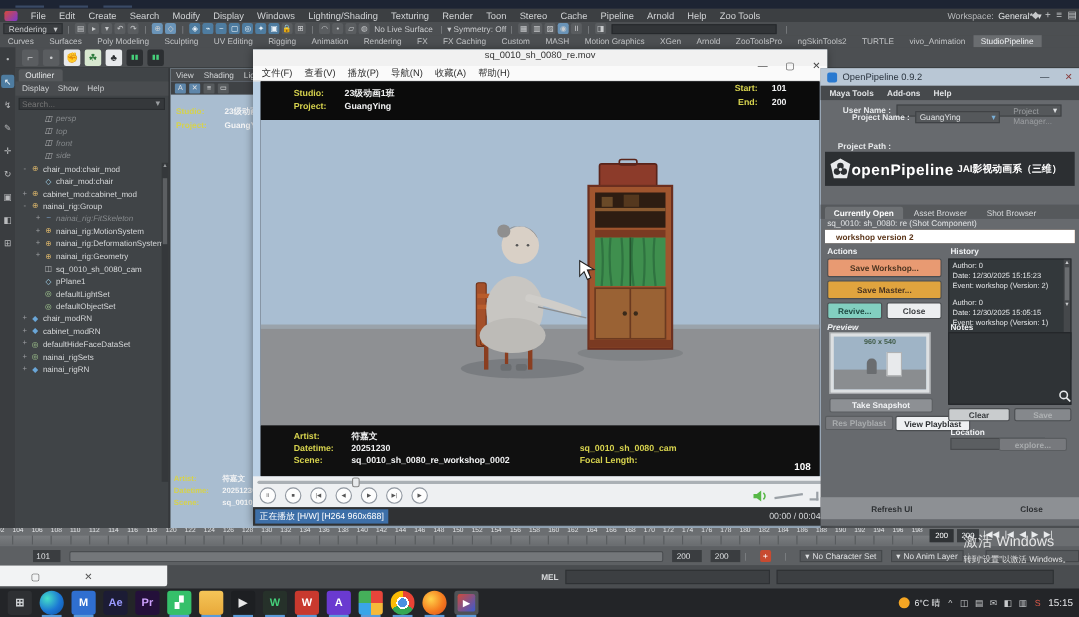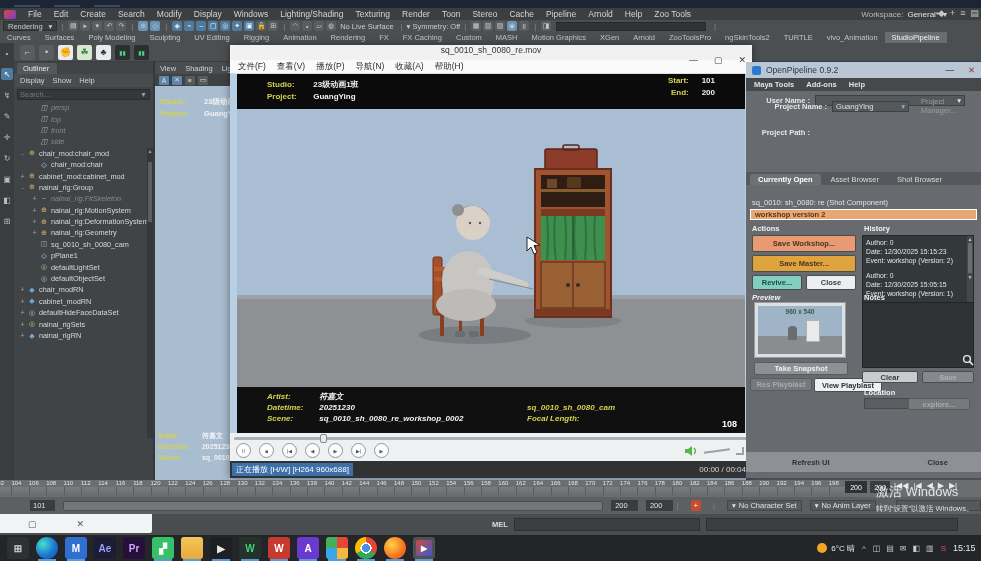--- a/index.html
+++ b/index.html
@@ -79,21 +79,21 @@
   
   #player { left:230px; top:45px; width:522px; height:433px; background:#b9cfe4; box-shadow:0 0 8px rgba(0,0,0,.45); }
   #player-title { height:15px; background:#f1f1f1; display:flex; align-items:center; padding:0 6px; color:#333; font-size:8.5px;flex-direction:column; }
   #player-title .ficon { width:9px; height:9px; background:linear-gradient(#6ab0e8,#2a70b8); border-radius:1px; margin-right:5px; }
   #player-title .winbtns { margin-left:auto; display:flex; gap:16px; color:#444; font-size:9px; }
   #player-menus { height:14px; background:#fafafa; display:flex; gap:11px; align-items:center; padding-left:8px; color:#2e2e2e; font-size:8.5px; border-bottom:1px solid #ddd; }
   #video { position:absolute; left:7px; top:29px; width:508px; height:359px; background:#0d0d0d; }
   #vid-header { height:35px; background:#0b0b0b; position:relative; font-size:8px; font-weight:bold; }
   #vid-header .col { position:absolute; line-height:12px; white-space:nowrap; }
   #vid-footer { position:absolute; left:0; top:313px; width:508px; height:46px; background:#101010; font-size:8px; font-weight:bold; }
-  #vid-footer .col { position:absolute; line-height:11px; white-space:nowrap;font-style:italic; }
+  #vid-footer .col { position:absolute; line-height:11px; white-space:nowrap; }
   .vlab { color:#d6d24e; display:inline-block; }
   .vval { color:#f0f1f2; }
   #frame-num { position:absolute; right:8px; bottom:4px; color:#fff; font-size:9px; }
   #vid-image { position:absolute; left:0; top:35px; width:508px; height:278px; }
   
   #pl-controls { position:absolute; left:0; top:388px; width:522px; height:28px; background:#eef0f2; }
   #pl-slider { position:absolute; left:4px; top:4px; width:514px; height:3px; background:#aab0b5; border-radius:2px; }
   #pl-slider .handle { position:absolute; left:86px; top:-3px; width:7px; height:9px; background:#e8eaec; border:1px solid #888; border-radius:2px; }
   #pl-buttons { position:absolute; left:6px; top:10px; display:flex; gap:8px; }
   .pbtn { width:15px; height:15px; border-radius:50%; border:1px solid #9097a0; background:#fdfdfd; color:#555; font-size:5px; display:flex; align-items:center; justify-content:center; }
@@ -111,26 +111,26 @@
   #pp-title .winbtns { margin-left:auto; display:flex; gap:14px; }
   #pp-title .x { color:#8a3a3a; }
   #pp-menus { height:13px; background:#46494c; display:flex; gap:12px; align-items:center; padding-left:8px; color:#e0e2e4; font-weight:bold; }
   .pp-row { position:absolute; left:0; width:235px; display:flex; align-items:center; }
   .pp-label { color:#e6e8ea; font-weight:bold; text-align:right; }
   .pp-drop { background:#55585b; border:1px solid #3e4144; height:11px; display:flex; align-items:center; justify-content:space-between; color:#dfe1e3; padding:0 3px; }
   .pp-ghost { color:#9a9da0; }
   #pp-logo { position:absolute; left:4px; top:76px; width:227px; height:31px; background:#2c2f32; display:flex; align-items:center; padding:0 4px; }
   #pp-logo .lg-text { color:#fff; font-size:14px; font-weight:bold; letter-spacing:.5px; }
   #pp-logo .lg-cn { color:#fff; font-size:9px; font-weight:bold; margin-left:3px; white-space:nowrap; }
-  #pp-tabs { position:absolute; left:0px; top:110px; width:235px; height:13px; background:#56595c; display:flex; align-items:flex-end; gap:2px; padding-left:4px; }
+  #pp-tabs { position:absolute; left:0px; top:124px; width:235px; height:13px; background:#56595c; display:flex; align-items:flex-end; gap:2px; padding-left:4px; }
   .pp-tab { padding:1px 8px; color:#d8dadc; }
   .pp-tab.active { background:#6e7174; color:#fff; font-weight:bold; border-radius:2px 2px 0 0; }
   #pp-open-label { position:absolute; left:6px; top:126px; font-weight:bold; color:#f0f2f4;margin-top:24px; }
   #pp-open-item { position:absolute; left:6px; top:136px; color:#e2e4e6; }
-  #pp-version { position:absolute; left:4px; top:147px; width:227px; height:11px; background:#e8a874; border:1px solid #ffffff; color:#5a3418; font-weight:bold; display:flex; align-items:center; padding-left:4px; }
+  #pp-version { position:absolute; left:4px; top:147px; width:227px; height:11px; background:#e8a874; border:6px solid #ffffff; color:#5a3418; font-weight:bold; display:flex; align-items:center; padding-left:4px; }
   #pp-actions-label { position:absolute; left:6px; top:162px; font-weight:bold; color:#f0f2f4; }
   #pp-history-label { position:absolute; left:118px; top:162px; font-weight:bold; color:#f0f2f4; }
   .pp-btn { position:absolute; border-radius:2px; border:1px solid #4a4d50; font-weight:bold; color:#4a3420; display:flex; align-items:center; justify-content:center; font-size:7.5px; }
   #btn-workshop { left:6px; top:173px; width:104px; height:17px; background:#e89a72; }
   #btn-master { left:6px; top:193px; width:104px; height:17px; background:#e0a43e; }
   #btn-revive { left:6px; top:213px; width:50px; height:15px; background:#82cfc0; color:#1e4a42; }
   #btn-close { left:60px; top:213px; width:50px; height:15px; background:#eceef0; color:#3a3d40; }
   #pp-history { position:absolute; left:116px; top:173px; width:112px; height:92px; background:#33383b; border:1px solid #26292c; overflow:hidden; padding:2px 8px 2px 3px; }
   .hentry { color:#e4e6e8; line-height:9px; margin-bottom:6px; font-size:6.8px; }
   #pp-hscroll { position:absolute; left:221px; top:174px; width:6px; height:90px; background:#45484b; color:#c8cacc; font-size:5px; text-align:center; }
@@ -641,20 +641,31 @@
     <span class="pp-drop" style="width:78px; margin-left:5px;">
         <span>GuangYing</span>
         <span style="color:#7ab0d8;">▾</span>
       </span>
     <span class="pp-ghost" style="margin-left:12px;">Project Manager...</span>
   </div>
   <div class="pp-row" style="top:66px;">
     <span class="pp-label" style="width:64px;">Project Path :</span>
   </div>
 
+  <div id="pp-logo">
+    <svg width="20" height="22" viewBox="0 0 20 22">
+      <path d="M10 1 L19 6 L16 19 L4 19 L1 6 Z" fill="#e8eaec"></path>
+      <circle cx="10" cy="8" r="3" fill="#2c2f32"></circle>
+        <circle cx="7" cy="13" r="3" fill="#2c2f32"></circle>
+        <circle cx="13" cy="13" r="3" fill="#2c2f32"></circle>
+      <circle cx="10" cy="11" r="1.5" fill="#e8eaec"></circle>
+    </svg>
+    <span class="lg-text">openPipeline</span>
+    <span class="lg-cn">JAI影视动画系（三维）</span>
+  </div>
 
   <div id="pp-tabs">
 
   <span class="pp-tab active">Currently Open</span>
       <span class="pp-tab">Asset Browser</span>
       <span class="pp-tab">Shot Browser</span>
     </div>
 
   <div id="pp-open-label">CURRENTLY OPEN:</div>
   <div id="pp-open-item">sq_0010: sh_0080: re  (Shot Component)</div>

